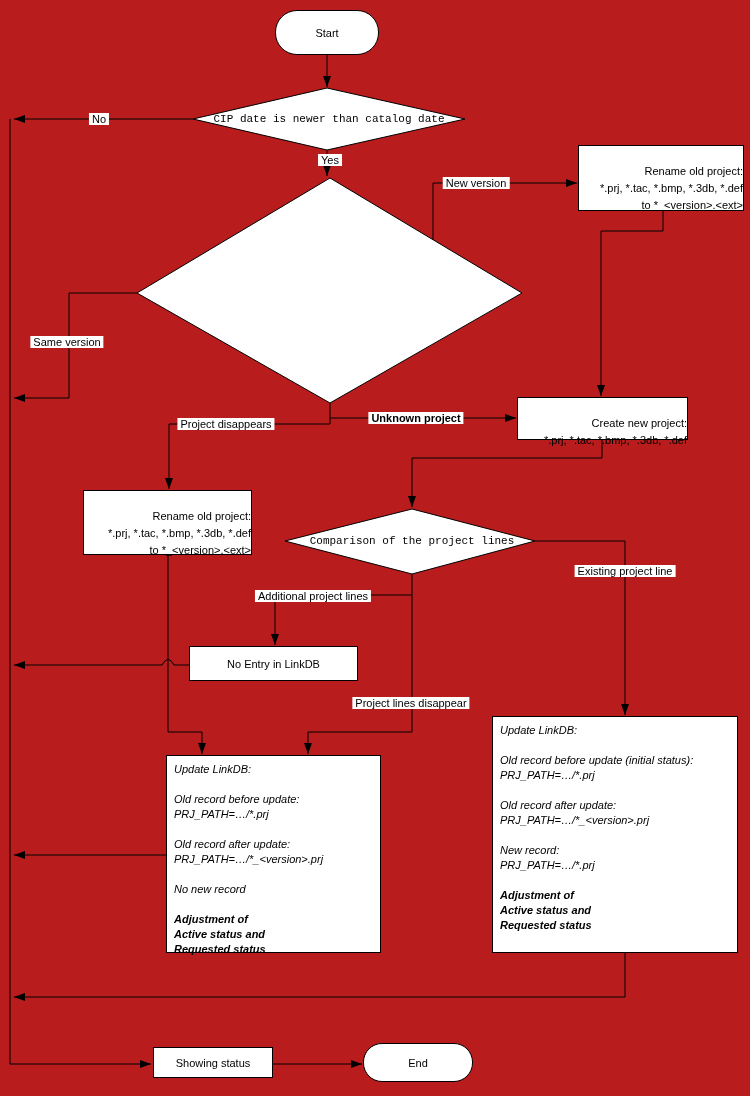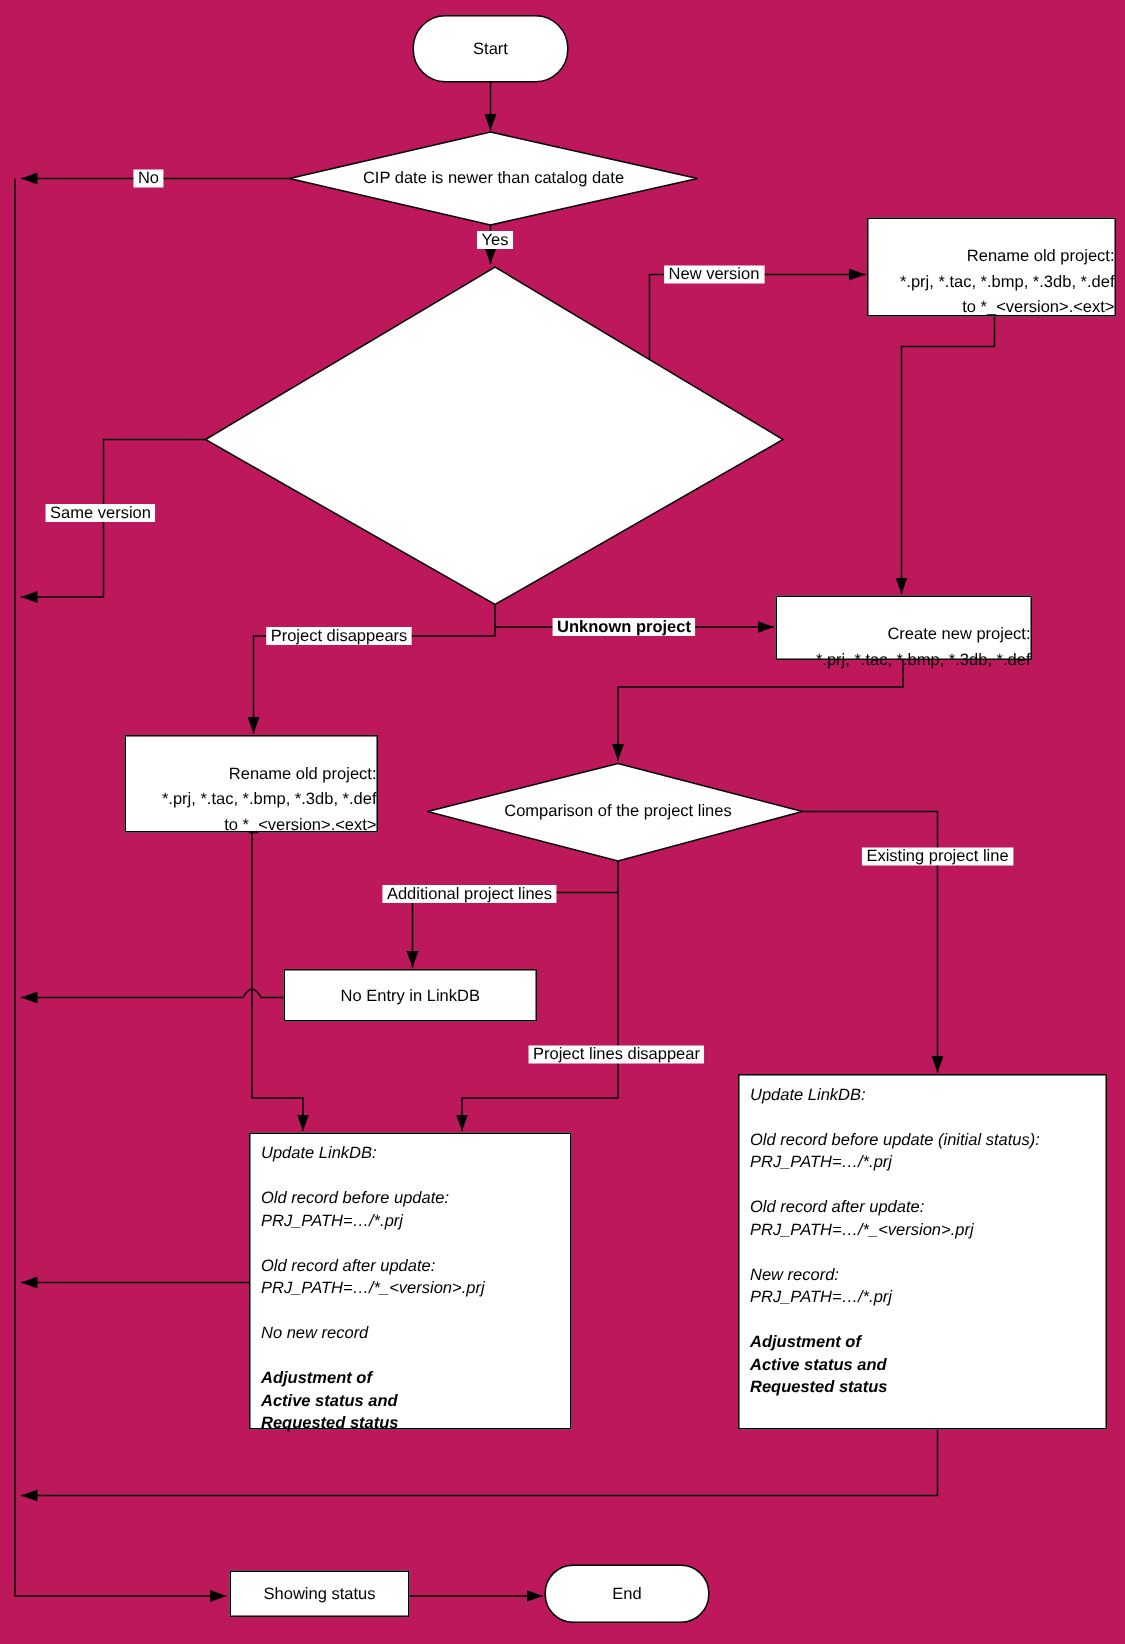--- a/index.html
+++ b/index.html
@@ -1,29 +1,29 @@
 <!DOCTYPE html>
 <html><head>
 <meta charset="utf-8">
 <style>
   html,body{margin:0;padding:0;background:#fff;}
-  .stage{position:relative;width:750px;height:1096px;background:#be185d;
+  .stage{position:relative;width:750px;height:1096px;background:#b91c1c;
          font-family:"Liberation Sans",sans-serif;font-size:11px;color:#000;overflow:hidden;}
   svg.wires{position:absolute;left:0;top:0;width:750px;height:1096px;}
   .node{position:absolute;border:1px solid #000;background:#fff;box-sizing:border-box;}
   .stadium{display:flex;align-items:center;justify-content:center;}
   .center{display:flex;align-items:center;justify-content:center;}
   .txt div{line-height:17px;white-space:nowrap;}
   .txt{padding:17px 0 0 6px;text-align:right;}
   .ul div{line-height:15px;min-height:15px;white-space:nowrap;}
   .ul{padding:6px 0 0 7px;font-style:italic;}
   .ul .b{font-weight:bold;}
   .lbl{position:absolute;background:#fff;padding:0 3px;white-space:nowrap;
        transform:translate(-50%,-50%);}
-  .dtext{position:absolute;transform:translate(-50%,-50%);white-space:nowrap;text-align:right;}
+  .dtext{position:absolute;transform:translate(-50%,-50%);white-space:nowrap;text-align:right;font-family:Liberation Mono, monospace;}
   .dblock{position:absolute;left:171px;top:249px;width:305px;}
   .dblock div{line-height:16px;white-space:nowrap;}
   .dblock .c{text-align:center;}
 </style>
 </head>
 <body>
 
 <div class="stage">
 
   <svg class="wires" viewBox="0 0 750 1096">

